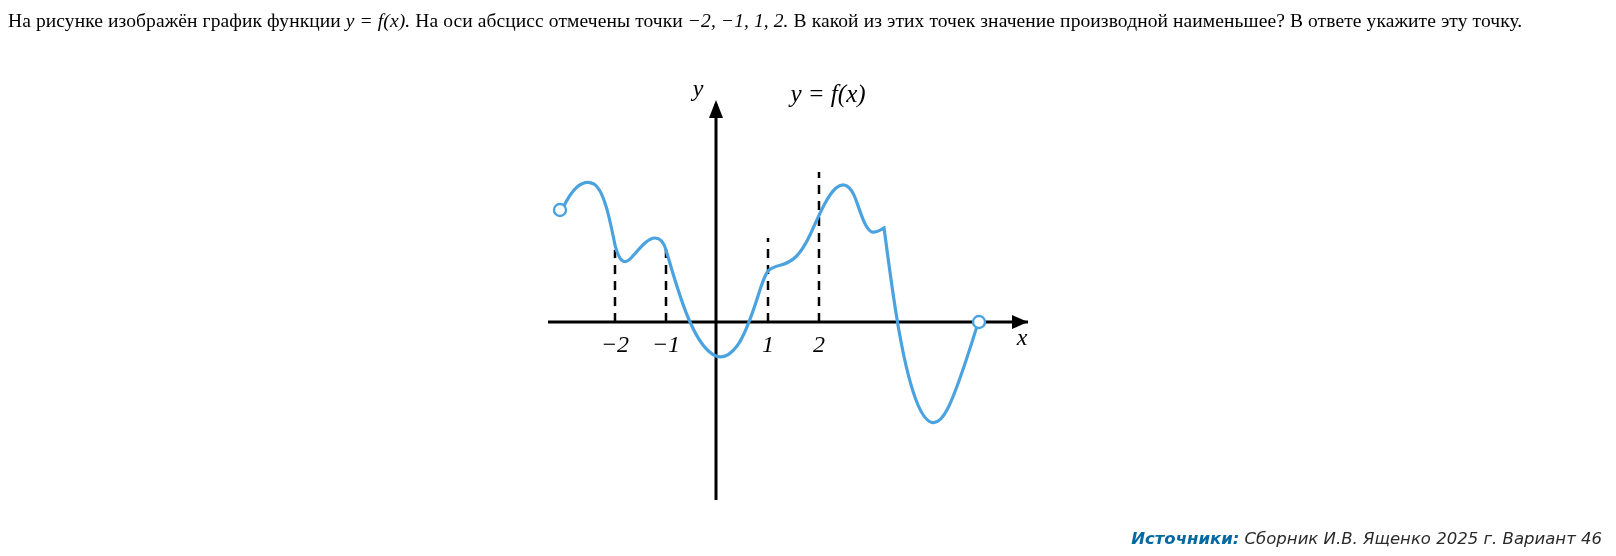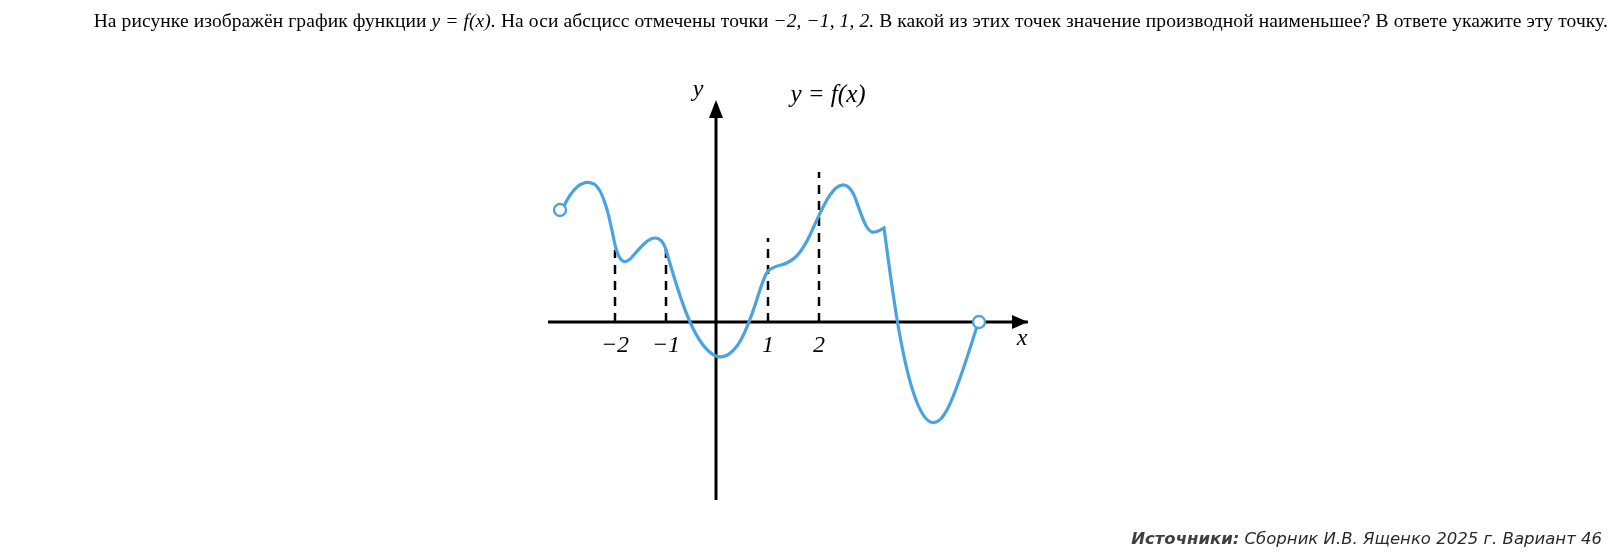--- a/index.html
+++ b/index.html
@@ -16,21 +16,20 @@
     overflow: hidden;
   }
   #question-text {
     position: absolute;
     left: 8px;
     top: 6px;
     width: 1600px;
     font-size: 19.5px;
     line-height: 29px;
     letter-spacing: 0.1px;
-    text-align: right;
   }
   .mathvar {
     font-family: "Liberation Serif", serif;
     font-style: italic;
   }
   #figure {
     position: absolute;
     left: 0;
     top: 60px;
     width: 1616px;
@@ -41,21 +40,21 @@
     right: 14px;
     bottom: 8px;
     font-family: "DejaVu Sans", sans-serif;
     font-style: italic;
     font-size: 16.5px;
     color: #2a2a2a;
     white-space: nowrap;
   }
   #source-line .src-label {
     font-weight: bold;
-    color: #404040;
+    color: #0369a1;
   }
   svg text {
     font-family: "Liberation Serif", serif;
   }
 </style>
 </head>
 <body>
 
 <div id="question-text">
   <span>На рисунке изображён график функции </span><span class="mathvar">y = f(x).</span><span> На оси абсцисс отмечены точки </span><span class="mathvar">−2, −1, 1, 2.</span><span> В какой из этих точек значение производной наименьшее? В ответе укажите эту точку.</span>

